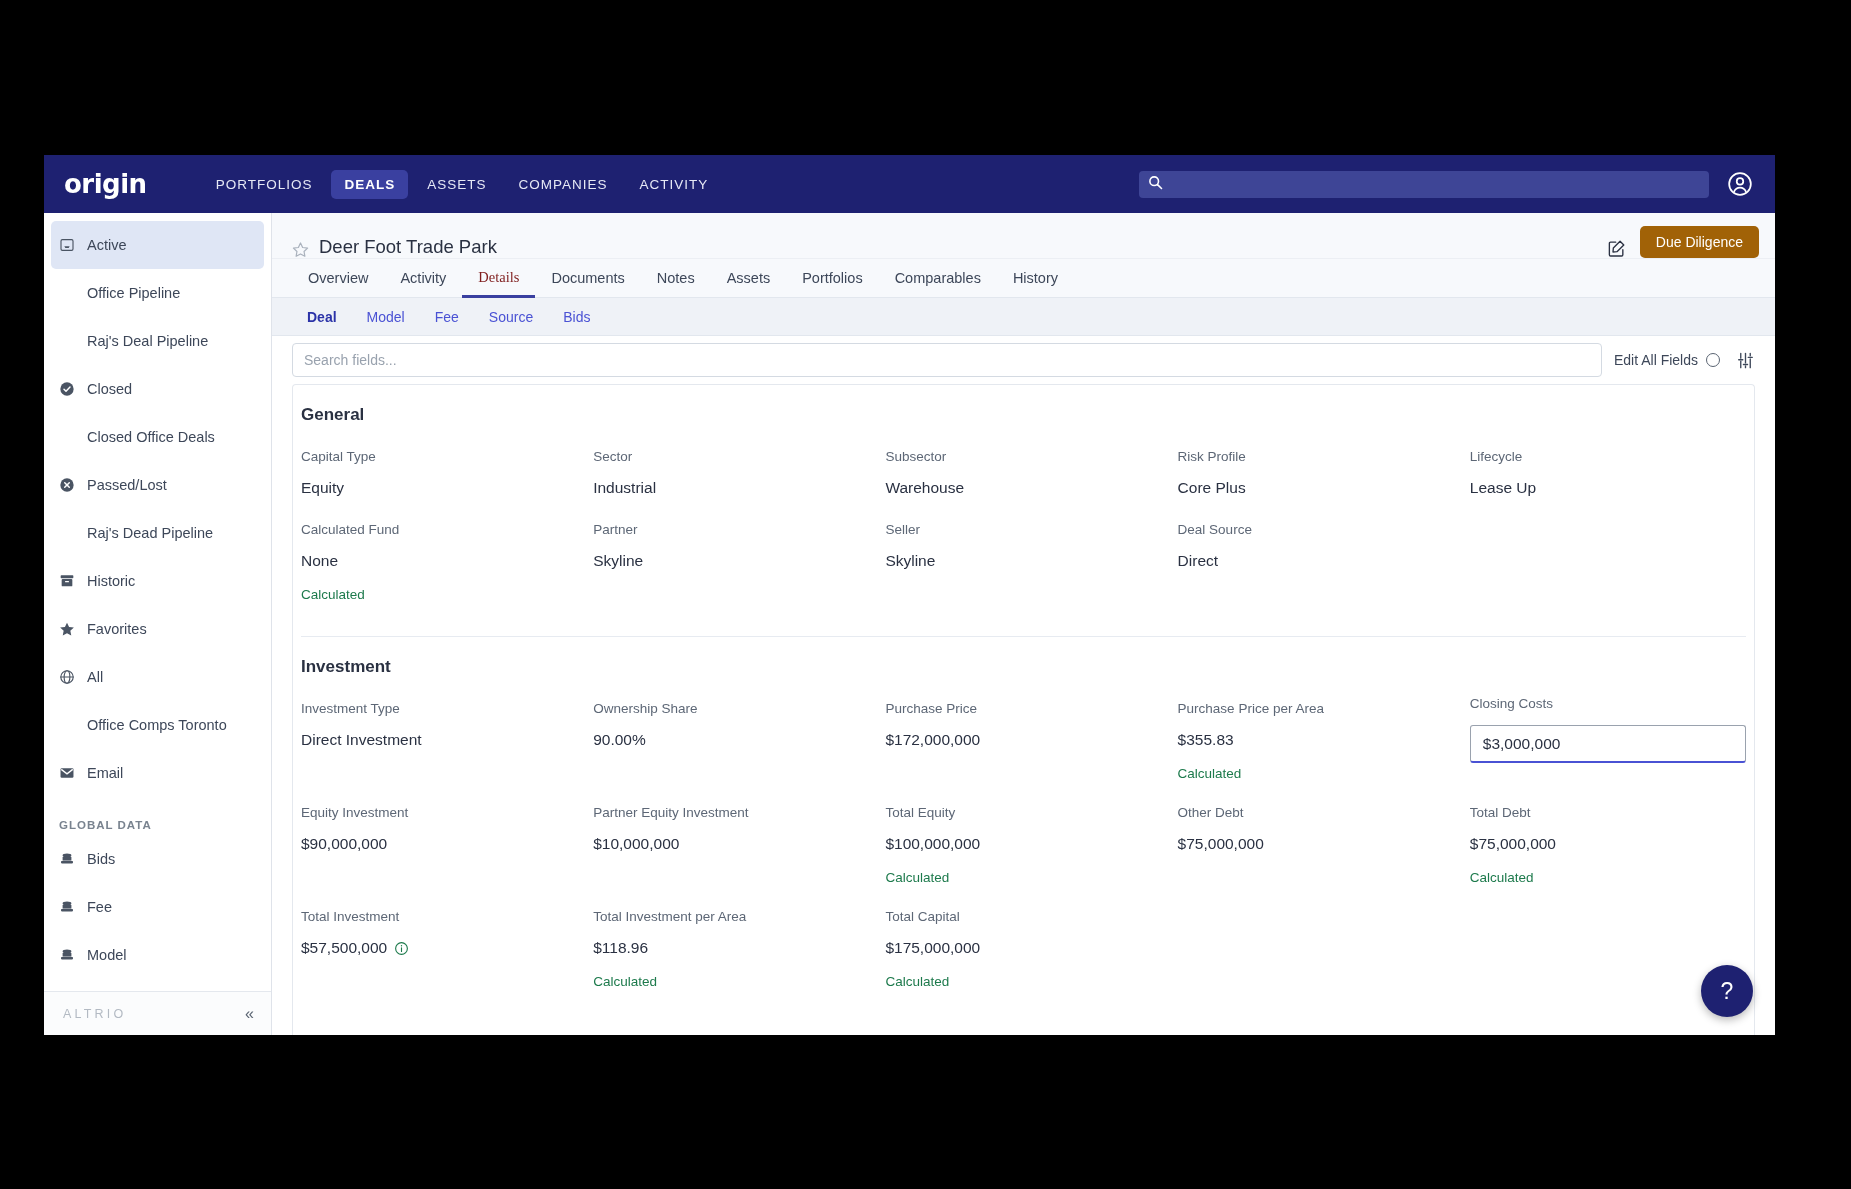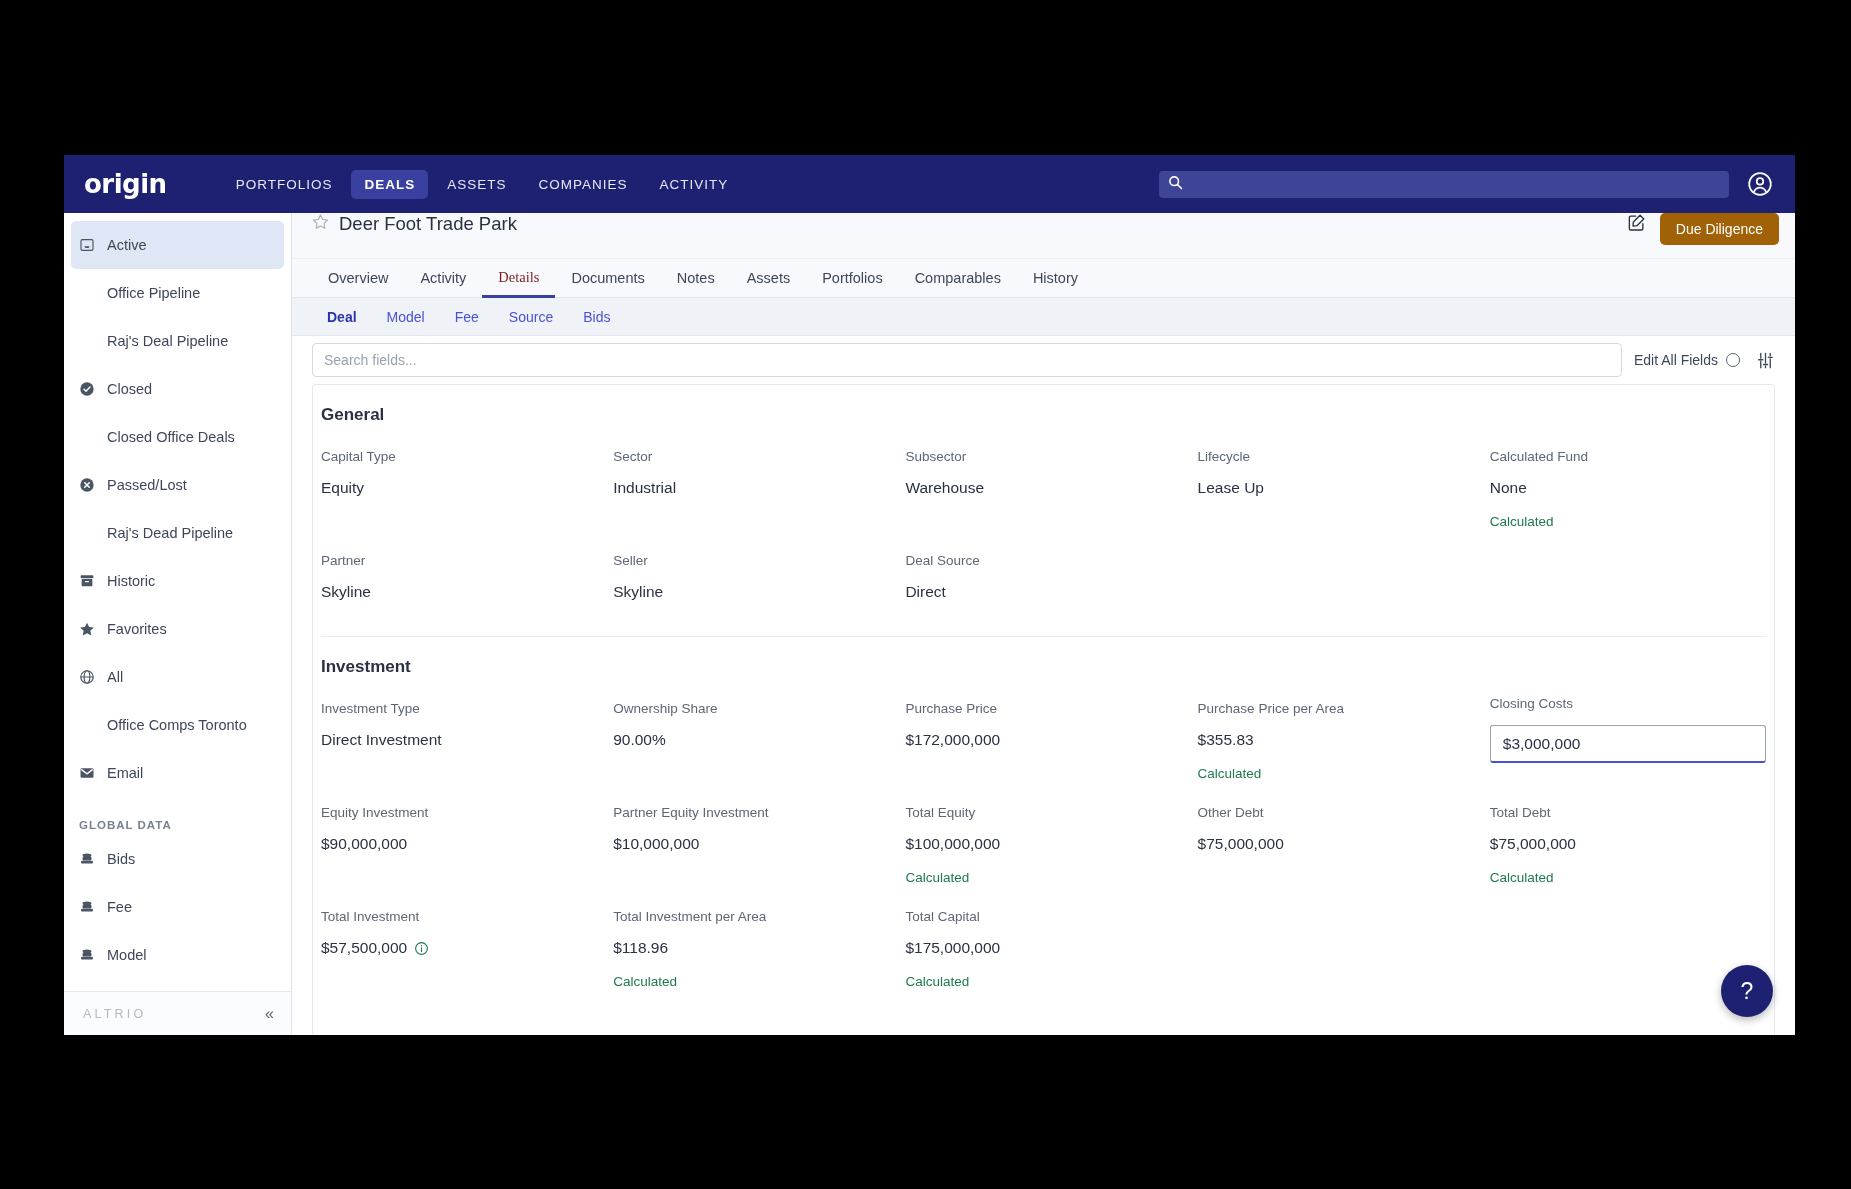--- a/index.html
+++ b/index.html
@@ -4,21 +4,21 @@
 <style>
   * { box-sizing: border-box; margin: 0; padding: 0; }
   html, body {
     width: 1851px; height: 1189px;
     background: #000;
     font-family: "Liberation Sans", sans-serif;
     overflow: hidden;
   }
   .app {
     position: absolute;
-    left: 64px; top: 155px;
+    left: 44px; top: 155px;
     width: 1731px; height: 880px;
     background: #ffffff;
     overflow: hidden;
     display: flex;
     flex-direction: column;
   }
 
   
   .topnav {
     height: 58px;
@@ -109,21 +109,21 @@
     color: #b3bac3; font-size: 12.5px; letter-spacing: 3.2px; font-weight: 400;
   }
   .collapse { color: #5a6472; font-size: 16px; cursor: pointer; line-height: 1; }
 
   
   .main { flex: 1 1 auto; display: flex; flex-direction: column; min-width: 0; background:#fff; position:relative; }
 
   .page-head {
     height: 46px; flex: 0 0 46px;
     background: #f7f9fc;
-    display: flex; align-items: flex-start;
+    display: flex; align-items: flex-end;
     padding: 0 16px 0 20px;
     border-bottom: 1px solid #eceff4;
   }
   .star-ico { cursor: pointer; display: flex; margin-right: 10px; }
   .page-title { font-size: 18.5px; color: #2a3142; font-weight: 400; }
   .head-spacer { flex: 1 1 auto; }
   .edit-ico { cursor: pointer; display: flex; margin-right: 14px; }
   .dd-btn {
     background: #a16207; color: #fff;
     font-size: 14px; padding: 8px 16px; border: none;
@@ -481,20 +481,26 @@
                 <span>Industrial</span>
               </div>
             </div>
             <div class="cell">
               <div class="cell-label">Subsector</div>
               <div class="cell-value">
                 <span>Warehouse</span>
               </div>
             </div>
             <div class="cell">
+              <div class="cell-label">Risk Profile</div>
+              <div class="cell-value">
+                <span>Core Plus</span>
+              </div>
+            </div>
+            <div class="cell">
               <div class="cell-label">Lifecycle</div>
               <div class="cell-value">
                 <span>Lease Up</span>
               </div>
             </div>
             <div class="cell">
               <div class="cell-label">Calculated Fund</div>
               <div class="cell-value">
                 <span>None</span>
               </div>

